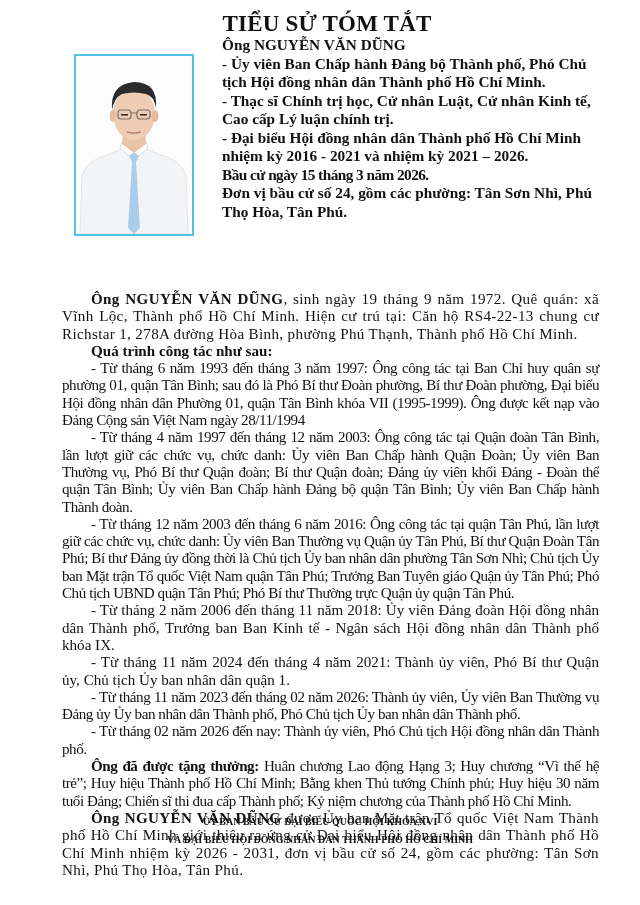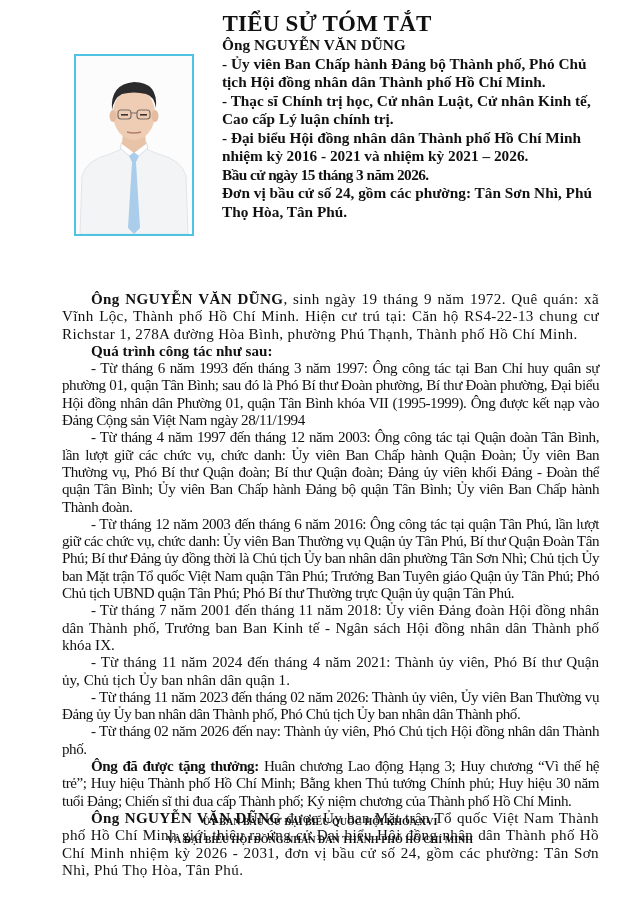--- a/index.html
+++ b/index.html
@@ -67,21 +67,21 @@
   <div class="cond">Bầu cử ngày 15 tháng 3 năm 2026.</div>
   <div>Đơn vị bầu cử số 24, gồm các phường: Tân Sơn Nhì, Phú Thọ Hòa, Tân Phú.</div>
 </div>
 
 <div class="body">
   <p class="wide"><b>Ông NGUYỄN VĂN DŨNG</b><span>, sinh ngày 19 tháng 9 năm 1972. Quê quán: xã Vĩnh Lộc, Thành phố Hồ Chí Minh. Hiện cư trú tại: Căn hộ RS4-22-13 chung cư Richstar 1, 278A đường Hòa Bình, phường Phú Thạnh, Thành phố Hồ Chí Minh.</span></p>
   <p><b>Quá trình công tác như sau:</b></p>
   <p class="cond">- Từ tháng 6 năm 1993 đến tháng 3 năm 1997: Ông công tác tại Ban Chỉ huy quân sự phường 01, quận Tân Bình; sau đó là Phó Bí thư Đoàn phường, Bí thư Đoàn phường, Đại biểu Hội đồng nhân dân Phường 01, quận Tân Bình khóa VII (1995-1999). Ông được kết nạp vào Đảng Cộng sản Việt Nam ngày 28/11/1994</p>
   <p class="cond">- Từ tháng 4 năm 1997 đến tháng 12 năm 2003: Ông công tác tại Quận đoàn Tân Bình, lần lượt giữ các chức vụ, chức danh: Ủy viên Ban Chấp hành Quận Đoàn; Ủy viên Ban Thường vụ, Phó Bí thư Quận đoàn; Bí thư Quận đoàn; Đảng ủy viên khối Đảng - Đoàn thể quận Tân Bình; Ủy viên Ban Chấp hành Đảng bộ quận Tân Bình; Ủy viên Ban Chấp hành Thành đoàn.</p>
   <p class="cond">- Từ tháng 12 năm 2003 đến tháng 6 năm 2016: Ông công tác tại quận Tân Phú, lần lượt giữ các chức vụ, chức danh: Ủy viên Ban Thường vụ Quận ủy Tân Phú, Bí thư Quận Đoàn Tân Phú; Bí thư Đảng ủy đồng thời là Chủ tịch Ủy ban nhân dân phường Tân Sơn Nhì; Chủ tịch Ủy ban Mặt trận Tổ quốc Việt Nam quận Tân Phú; Trưởng Ban Tuyên giáo Quận ủy Tân Phú; Phó Chủ tịch UBND quận Tân Phú; Phó Bí thư Thường trực Quận ủy quận Tân Phú.</p>
-  <p>- Từ tháng 7 năm 2001 đến tháng 11 năm 2018: Ủy viên Đảng đoàn Hội đồng nhân dân Thành phố, Trưởng ban Ban Kinh tế - Ngân sách Hội đồng nhân dân Thành phố khóa IX.</p>
+  <p>- Từ tháng 2 năm 2006 đến tháng 11 năm 2018: Ủy viên Đảng đoàn Hội đồng nhân dân Thành phố, Trưởng ban Ban Kinh tế - Ngân sách Hội đồng nhân dân Thành phố khóa IX.</p>
   <p>- Từ tháng 11 năm 2024 đến tháng 4 năm 2021: Thành ủy viên, Phó Bí thư Quận ủy, Chủ tịch Ủy ban nhân dân quận 1.</p>
   <p class="cond">- Từ tháng 11 năm 2023 đến tháng 02 năm 2026: Thành ủy viên, Ủy viên Ban Thường vụ Đảng ủy Ủy ban nhân dân Thành phố, Phó Chủ tịch Ủy ban nhân dân Thành phố.</p>
   <p class="cond">- Từ tháng 02 năm 2026 đến nay: Thành ủy viên, Phó Chủ tịch Hội đồng nhân dân Thành phố.</p>
   <p class="cond"><b>Ông đã được tặng thưởng:</b><span> Huân chương Lao động Hạng 3; Huy chương “Vì thế hệ trẻ”; Huy hiệu Thành phố Hồ Chí Minh; Bằng khen Thủ tướng Chính phủ; Huy hiệu 30 năm tuổi Đảng; Chiến sĩ thi đua cấp Thành phố; Kỷ niệm chương của Thành phố Hồ Chí Minh.</span></p>
   <p class="wide"><b>Ông NGUYỄN VĂN DŨNG</b><span> được Ủy ban Mặt trận Tổ quốc Việt Nam Thành phố Hồ Chí Minh giới thiệu ra ứng cử Đại biểu Hội đồng nhân dân Thành phố Hồ Chí Minh nhiệm kỳ 2026 - 2031, đơn vị bầu cử số 24, gồm các phường: Tân Sơn Nhì, Phú Thọ Hòa, Tân Phú.</span></p>
 </div>
 
 <div class="footer">
   <div>ỦY BAN BẦU CỬ ĐẠI BIỂU QUỐC HỘI KHÓA XVI</div>
   <div>VÀ ĐẠI BIỂU HỘI ĐỒNG NHÂN DÂN THÀNH PHỐ HỒ CHÍ MINH</div>

